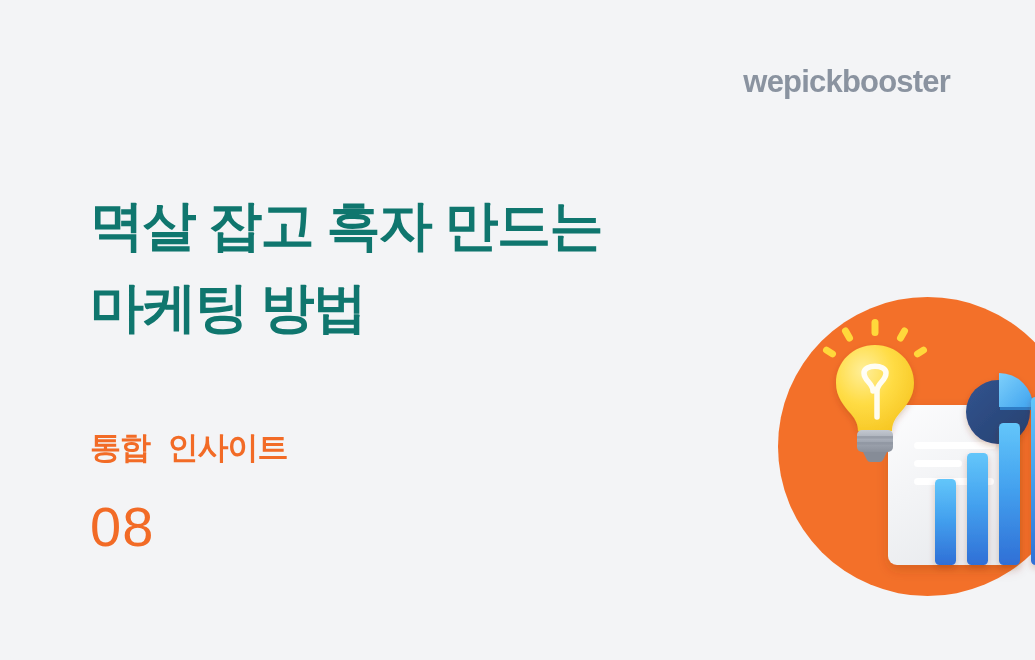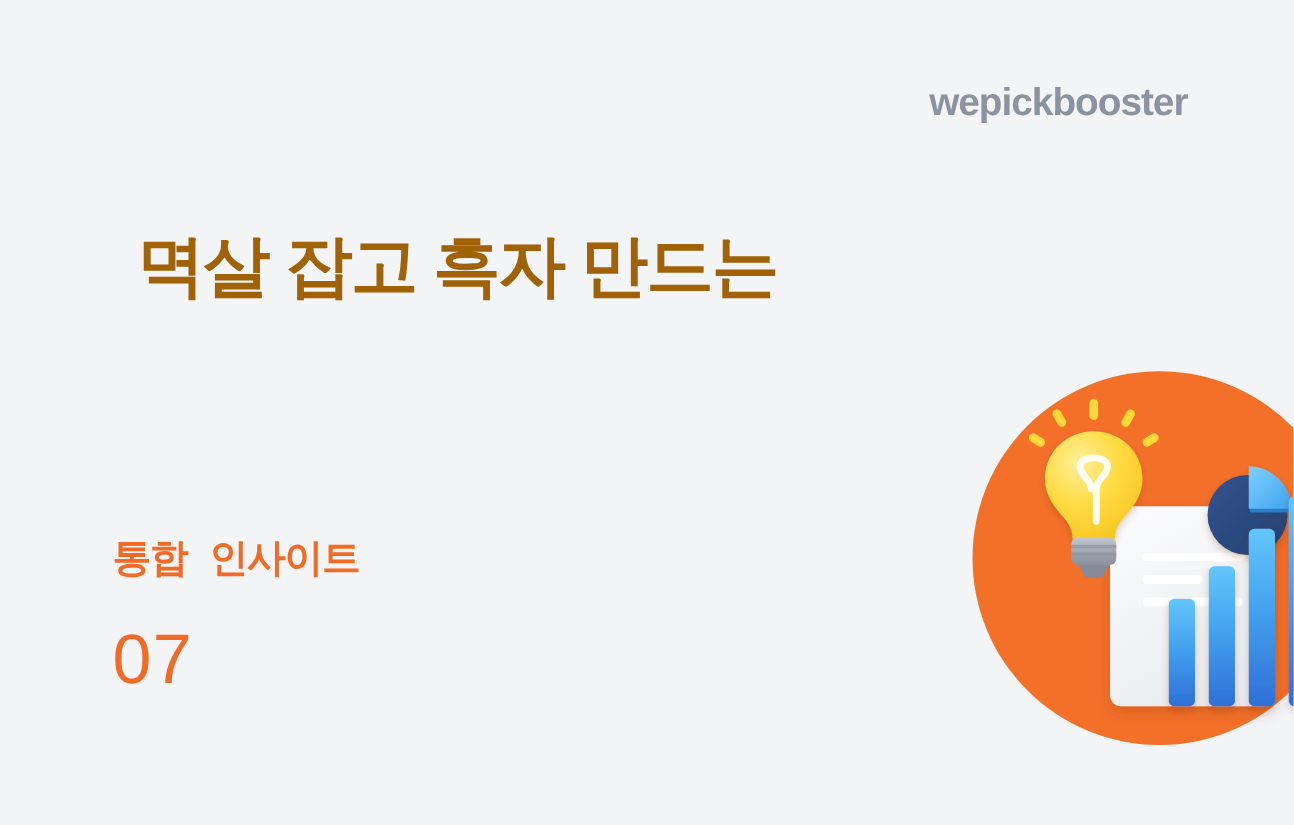--- a/index.html
+++ b/index.html
@@ -35,28 +35,27 @@
     letter-spacing: -0.8px;
     color: #8a93a0;
     white-space: nowrap;
     line-height: 1;
   }
 
   
   .headline {
     position: absolute;
     left: 90px;
-    top: 136px;
+    top: 148px;
     font-size: 54px;
     font-weight: 800;
     line-height: 1.52;
     letter-spacing: -1.6px;
-    color: #a16207;
-    white-space: nowrap;
-    margin-left: 20px;
+    color: #0f766e;
+    white-space: nowrap;
   }
   .headline-line {
     display: block;
   }
 
   
   .series-label {
     position: absolute;
     left: 90px;
     top: 434px;
@@ -99,25 +98,26 @@
 </style>
 </head>
 <body>
 
 <div class="card">
 
   <div class="brand-logo">wepickbooster</div>
 
   <h1 class="headline">
     <span class="headline-line">멱살 잡고 흑자 만드는</span>
+    <span class="headline-line">마케팅 방법</span>
   </h1>
 
   <div class="series-label">통합 인사이트</div>
 
-  <div class="series-number">07</div>
+  <div class="series-number">08</div>
 
   <div class="illustration">
     <svg viewBox="0 0 299 299" xmlns="http://www.w3.org/2000/svg" role="img" aria-label="insight report illustration">
       <defs>
 
         <linearGradient id="barGrad" x1="0" y1="0" x2="0" y2="1">
           <stop offset="0%" stop-color="#63c6fa"></stop>
           <stop offset="45%" stop-color="#44a2ef"></stop>
           <stop offset="100%" stop-color="#2f6fd6"></stop>
         </linearGradient>

